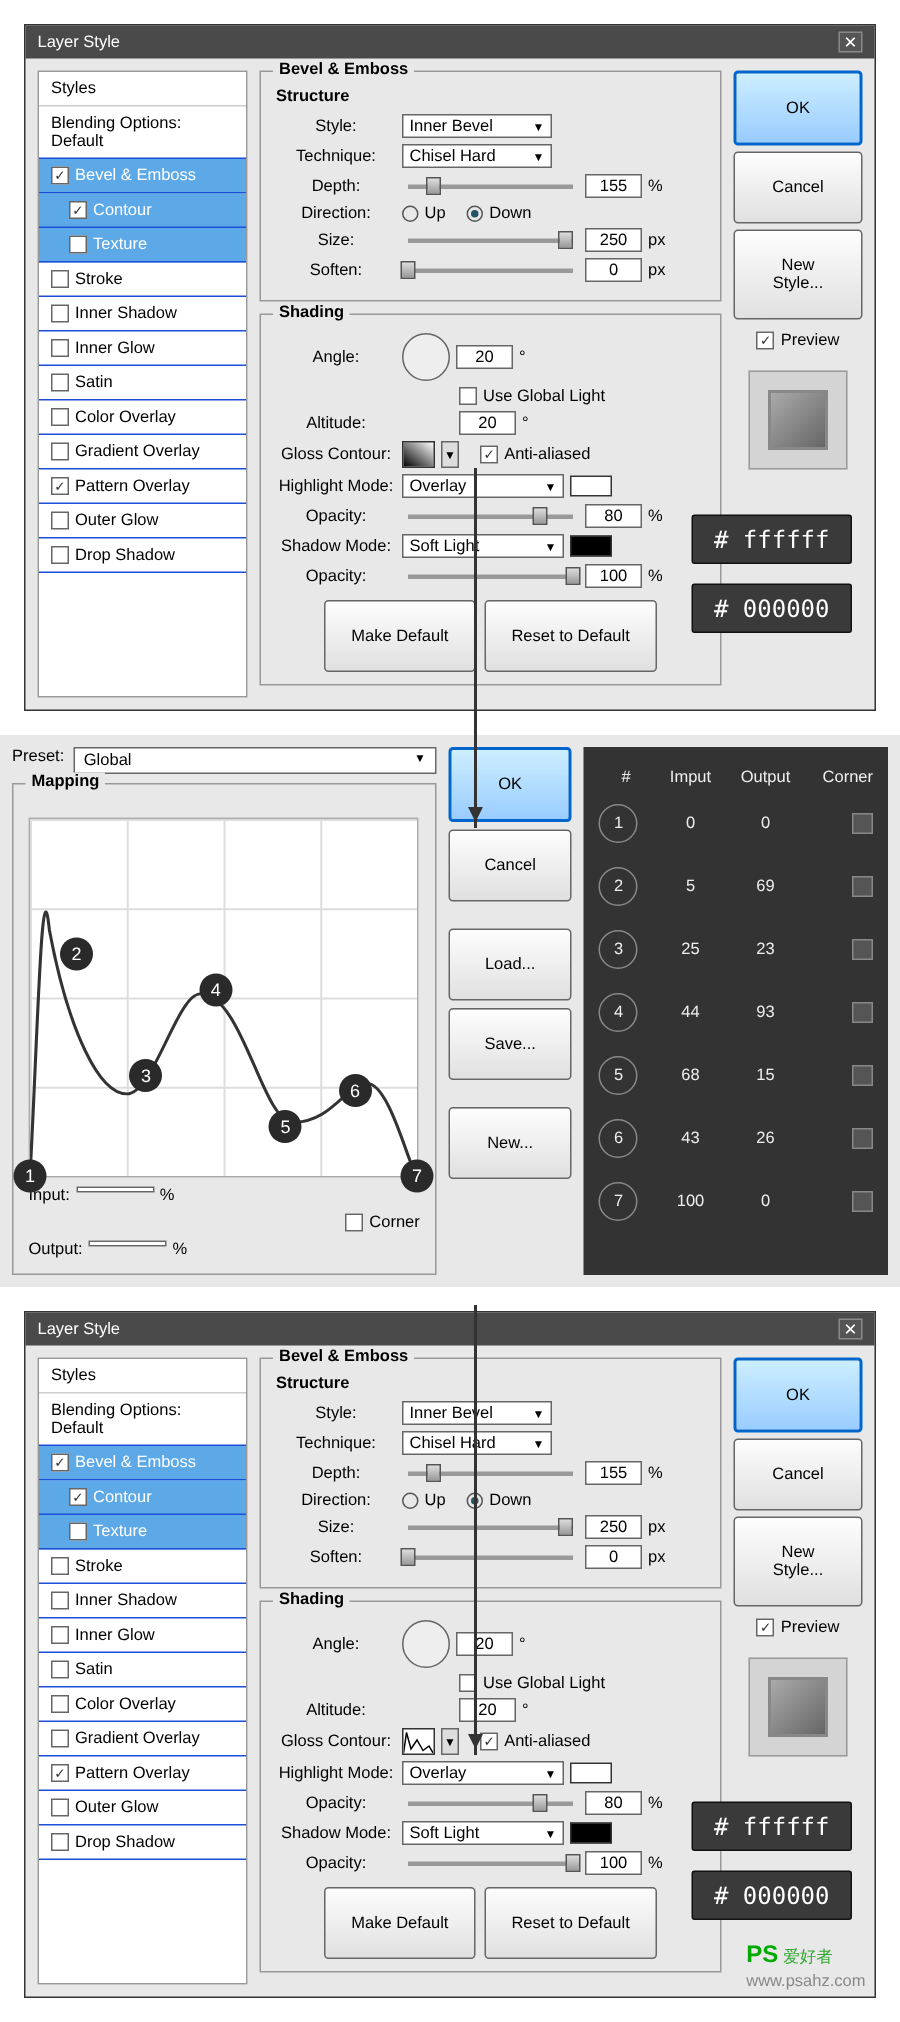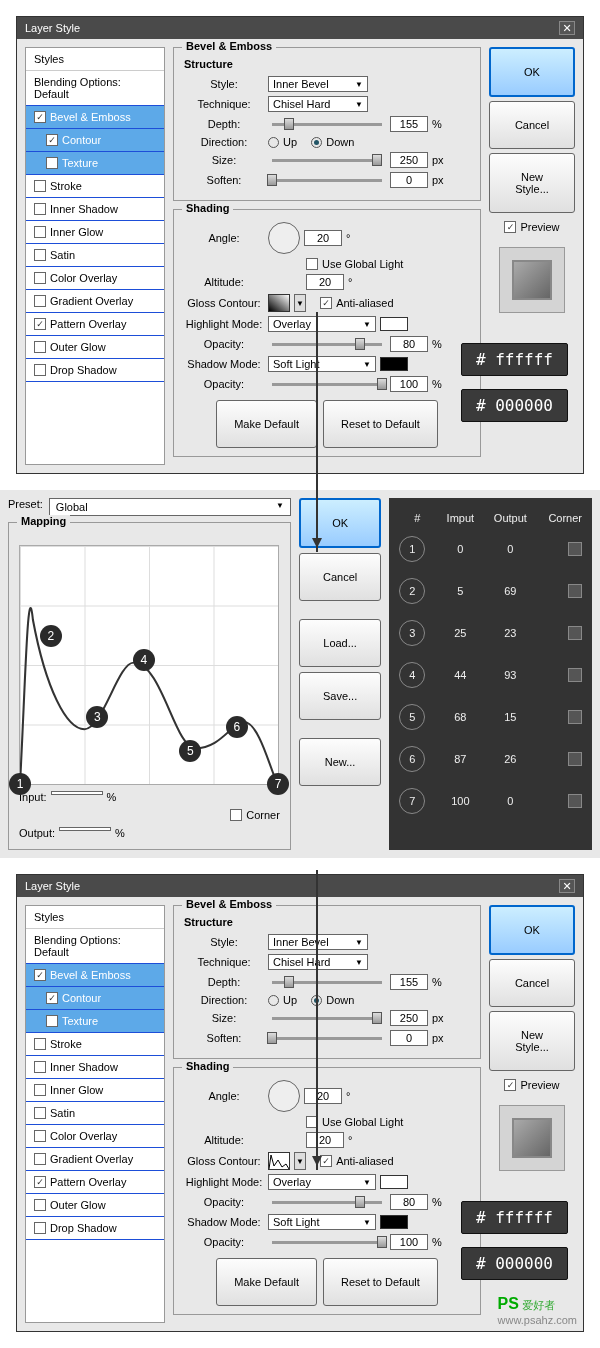--- a/index.html
+++ b/index.html
@@ -330,21 +330,21 @@
           <span class="dt-chk"></span>
         </div>
         <div class="dt-row">
           <span class="dt-num">5</span>
           <span class="dt-cell">68</span>
           <span class="dt-cell">15</span>
           <span class="dt-chk"></span>
         </div>
         <div class="dt-row">
           <span class="dt-num">6</span>
-          <span class="dt-cell">87</span>
+          <span class="dt-cell">43</span>
           <span class="dt-cell">26</span>
           <span class="dt-chk"></span>
         </div>
         <div class="dt-row">
           <span class="dt-num">7</span>
           <span class="dt-cell">100</span>
           <span class="dt-cell">0</span>
           <span class="dt-chk"></span>
         </div>
       </div>

